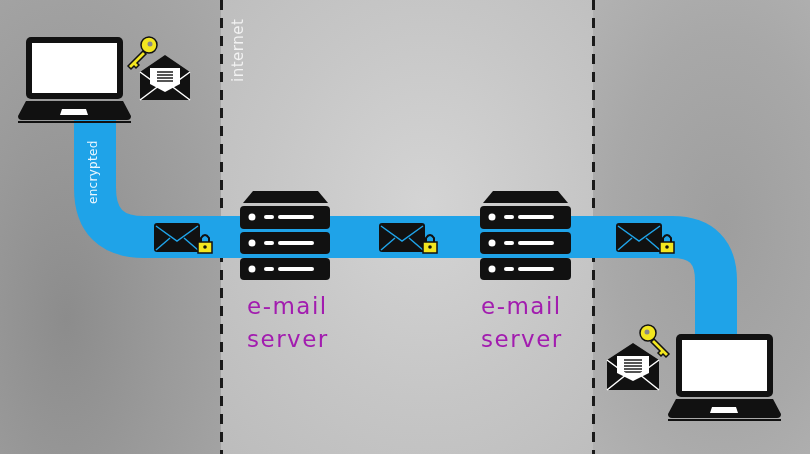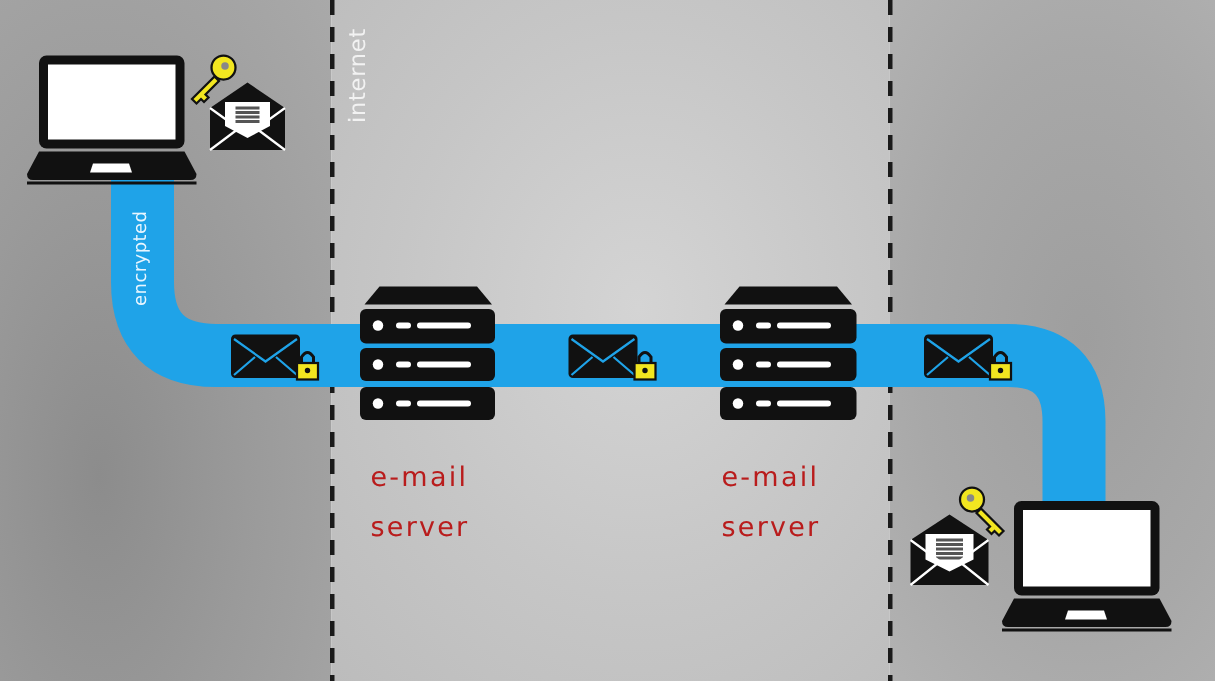--- a/index.html
+++ b/index.html
@@ -14,22 +14,22 @@
   .zone-right { left:593px; width:217px;
     background: radial-gradient(ellipse at 60% 50%, #9e9e9e 0%, #a8a8a8 60%, #b2b2b2 100%); }
   .divider { position:absolute; top:0; width:3px; height:454px;
     background: repeating-linear-gradient(to bottom, #1a1a1a 0 10px, transparent 10px 18px); }
   .internet-label { position:absolute; left:229px; top:6px; width:20px; height:76px;
     color:#f2f2f2; font-size:15px; letter-spacing:0.5px;
     writing-mode:vertical-rl; transform:rotate(180deg); text-align:left; }
   .encrypted-label { position:absolute; left:86px; top:128px; width:18px; height:76px;
     color:#e9f6ff; font-size:12px; letter-spacing:0.3px;
     writing-mode:vertical-rl; transform:rotate(180deg); }
-  .server-label { position:absolute; color:#b91c1c; font-size:18px; line-height:33px;
-    letter-spacing:1.5px;margin-top:12px; }
+  .server-label { position:absolute; color:#a21caf; font-size:23px; line-height:33px;
+    letter-spacing:1.5px; }
   svg { position:absolute; left:0; top:0; }
 </style>
 </head>
 <body>
 
 <div id="stage">
   <div class="zone zone-left"></div>
   <div class="zone zone-mid"></div>
   <div class="zone zone-right"></div>
 

